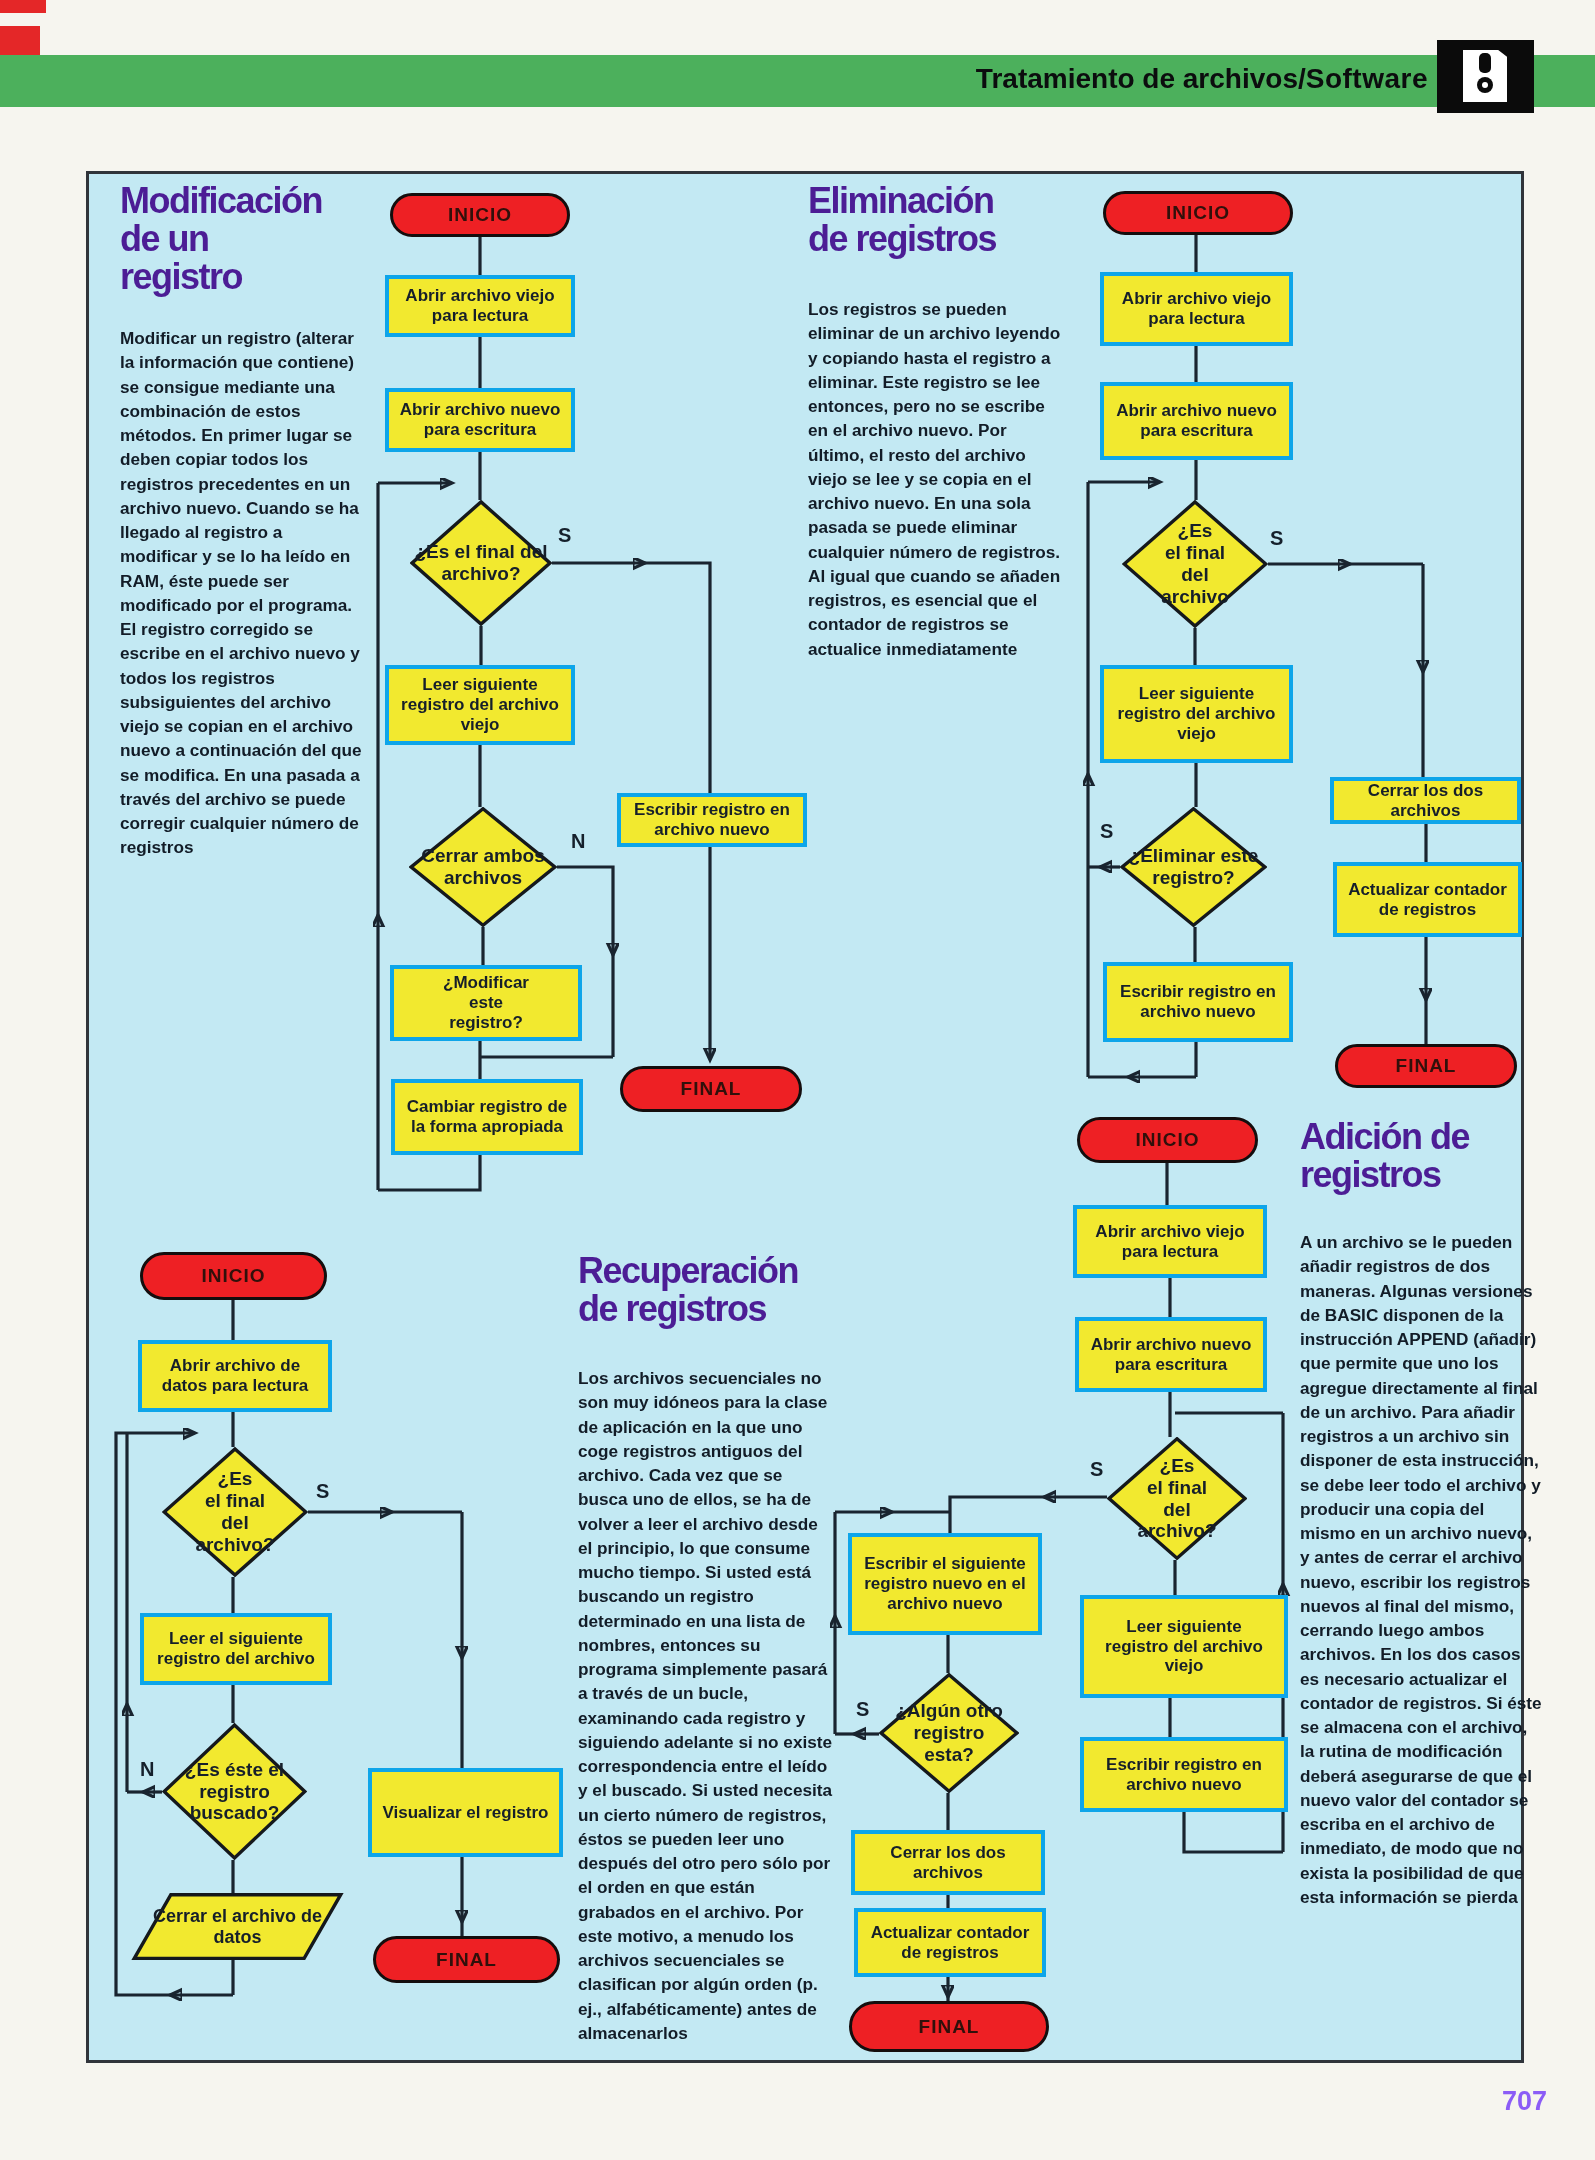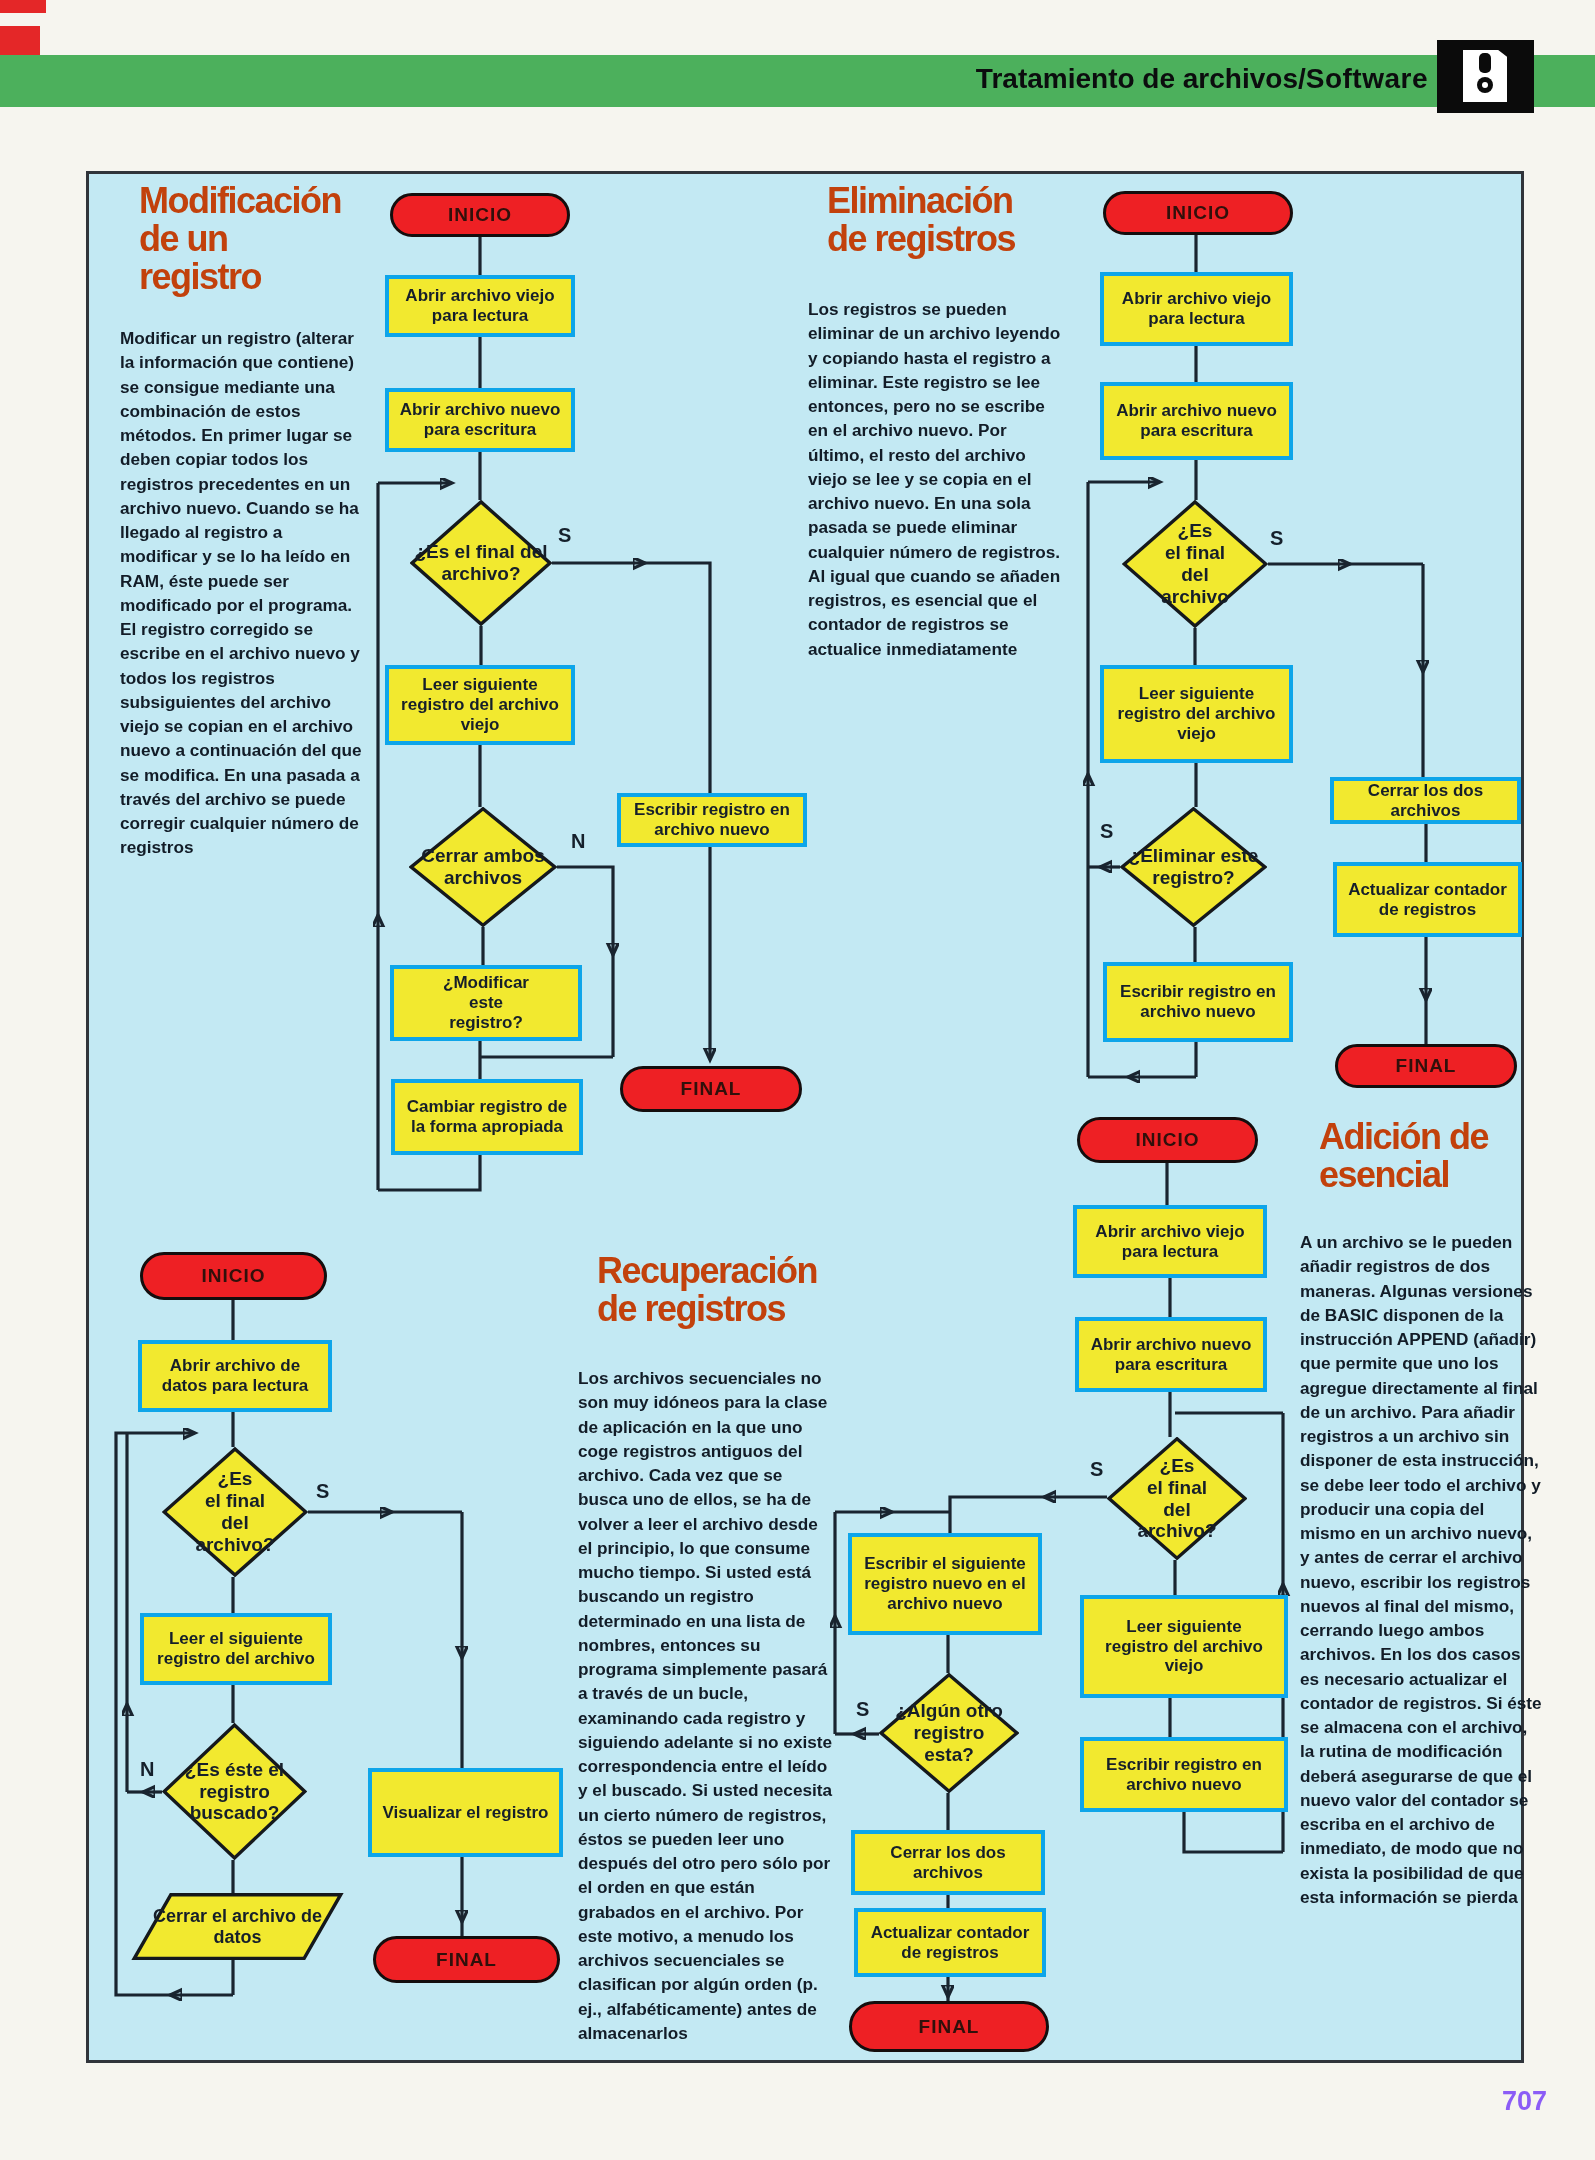--- a/index.html
+++ b/index.html
@@ -17,21 +17,21 @@
   .disk-box{position:absolute;left:1437px;top:40px;width:97px;height:73px;background:#0b0b0b;}
   .floppy{position:absolute;left:26px;top:10px;width:44px;height:52px;background:#ffffff;
     clip-path:polygon(0 0,80% 0,100% 13%,100% 100%,0 100%);}
   .floppy .slot{position:absolute;left:16px;top:3px;width:12px;height:20px;background:#0b0b0b;border-radius:5px;}
   .floppy .hub{position:absolute;left:14px;top:27px;width:16px;height:16px;background:#0b0b0b;border-radius:50%;}
   .floppy .hub-hole{position:absolute;left:5px;top:5px;width:6px;height:6px;background:#ffffff;border-radius:50%;}
   .corner-mark{position:absolute;background:#e42728;}
   
   .panel{position:absolute;left:86px;top:171px;width:1438px;height:1892px;background:#c3e9f3;border:3px solid #30343a;box-sizing:border-box;}
   
-  .sec-title{position:absolute;font-weight:700;font-size:36px;line-height:1.06;letter-spacing:-1.5px;color:#c2410c;white-space:pre-line;margin-left:19px;}
+  .sec-title{position:absolute;font-weight:700;font-size:36px;line-height:1.06;letter-spacing:-1.5px;color:#4c1d95;white-space:pre-line;}
   .sec-body{position:absolute;font-weight:700;font-size:17.2px;line-height:1.41;color:#121c27;}
   
   .box{position:absolute;background:#f2e92f;border:4px solid #0ea5e9;box-sizing:border-box;
     display:flex;align-items:center;justify-content:center;text-align:center;
     font-weight:700;font-size:17px;line-height:1.17;color:#161f2a;white-space:pre-line;z-index:2;padding:2px;}
   .capsule{position:absolute;background:#ee2024;border:3px solid #140d0d;box-sizing:border-box;border-radius:28px;
     display:flex;align-items:center;justify-content:center;text-align:center;
     font-weight:700;font-size:19px;letter-spacing:1px;color:#31100b;z-index:2;}
   .diamond{position:absolute;z-index:2;}
   .diamond svg,.para svg{position:absolute;inset:0;width:100%;height:100%;display:block;}
@@ -163,21 +163,21 @@
 
 <div class="sec-title" style="left:808px;top:182px;width:270px;">Eliminación
 de registros</div>
 <div class="sec-body" style="left:808px;top:297px;width:256px;">Los registros se pueden eliminar de un archivo leyendo y copiando hasta el registro a eliminar. Este registro se lee entonces, pero no se escribe en el archivo nuevo. Por último, el resto del archivo viejo se lee y se copia en el archivo nuevo. En una sola pasada se puede eliminar cualquier número de registros. Al igual que cuando se añaden registros, es esencial que el contador de registros se actualice inmediatamente</div>
 
 <div class="sec-title" style="left:578px;top:1252px;width:280px;">Recuperación
 de registros</div>
 <div class="sec-body" style="left:578px;top:1366px;width:258px;">Los archivos secuenciales no son muy idóneos para la clase de aplicación en la que uno coge registros antiguos del archivo. Cada vez que se busca uno de ellos, se ha de volver a leer el archivo desde el principio, lo que consume mucho tiempo. Si usted está buscando un registro determinado en una lista de nombres, entonces su programa simplemente pasará a través de un bucle, examinando cada registro y siguiendo adelante si no existe correspondencia entre el leído y el buscado. Si usted necesita un cierto número de registros, éstos se pueden leer uno después del otro pero sólo por el orden en que están grabados en el archivo. Por este motivo, a menudo los archivos secuenciales se clasifican por algún orden (p. ej., alfabéticamente) antes de almacenarlos</div>
 
 <div class="sec-title" style="left:1300px;top:1118px;width:230px;">Adición de
-esencial</div>
+registros</div>
 <div class="sec-body" style="left:1300px;top:1230px;width:244px;">A un archivo se le pueden añadir registros de dos maneras. Algunas versiones de BASIC disponen de la instrucción APPEND (añadir) que permite que uno los agregue directamente al final de un archivo. Para añadir registros a un archivo sin disponer de esta instrucción, se debe leer todo el archivo y producir una copia del mismo en un archivo nuevo, y antes de cerrar el archivo nuevo, escribir los registros nuevos al final del mismo, cerrando luego ambos archivos. En los dos casos es necesario actualizar el contador de registros. Si éste se almacena con el archivo, la rutina de modificación deberá asegurarse de que el nuevo valor del contador se escriba en el archivo de inmediato, de modo que no exista la posibilidad de que esta información se pierda</div>
 
 <div class="capsule" style="left:390px;top:193px;width:180px;height:44px;">INICIO</div>
 <div class="box" style="left:385px;top:275px;width:190px;height:62px;">Abrir archivo viejo
 para lectura</div>
 <div class="box" style="left:385px;top:388px;width:190px;height:64px;">Abrir archivo nuevo
 para escritura</div>
 <div class="diamond" style="left:410px;top:500px;width:142px;height:126px;">
   <svg viewBox="0 0 100 100" preserveAspectRatio="none">
       <polygon points="50,1.5 98.5,50 50,98.5 1.5,50" fill="#f2e92f" stroke="#15181c" stroke-width="3.4" vector-effect="non-scaling-stroke"></polygon>

